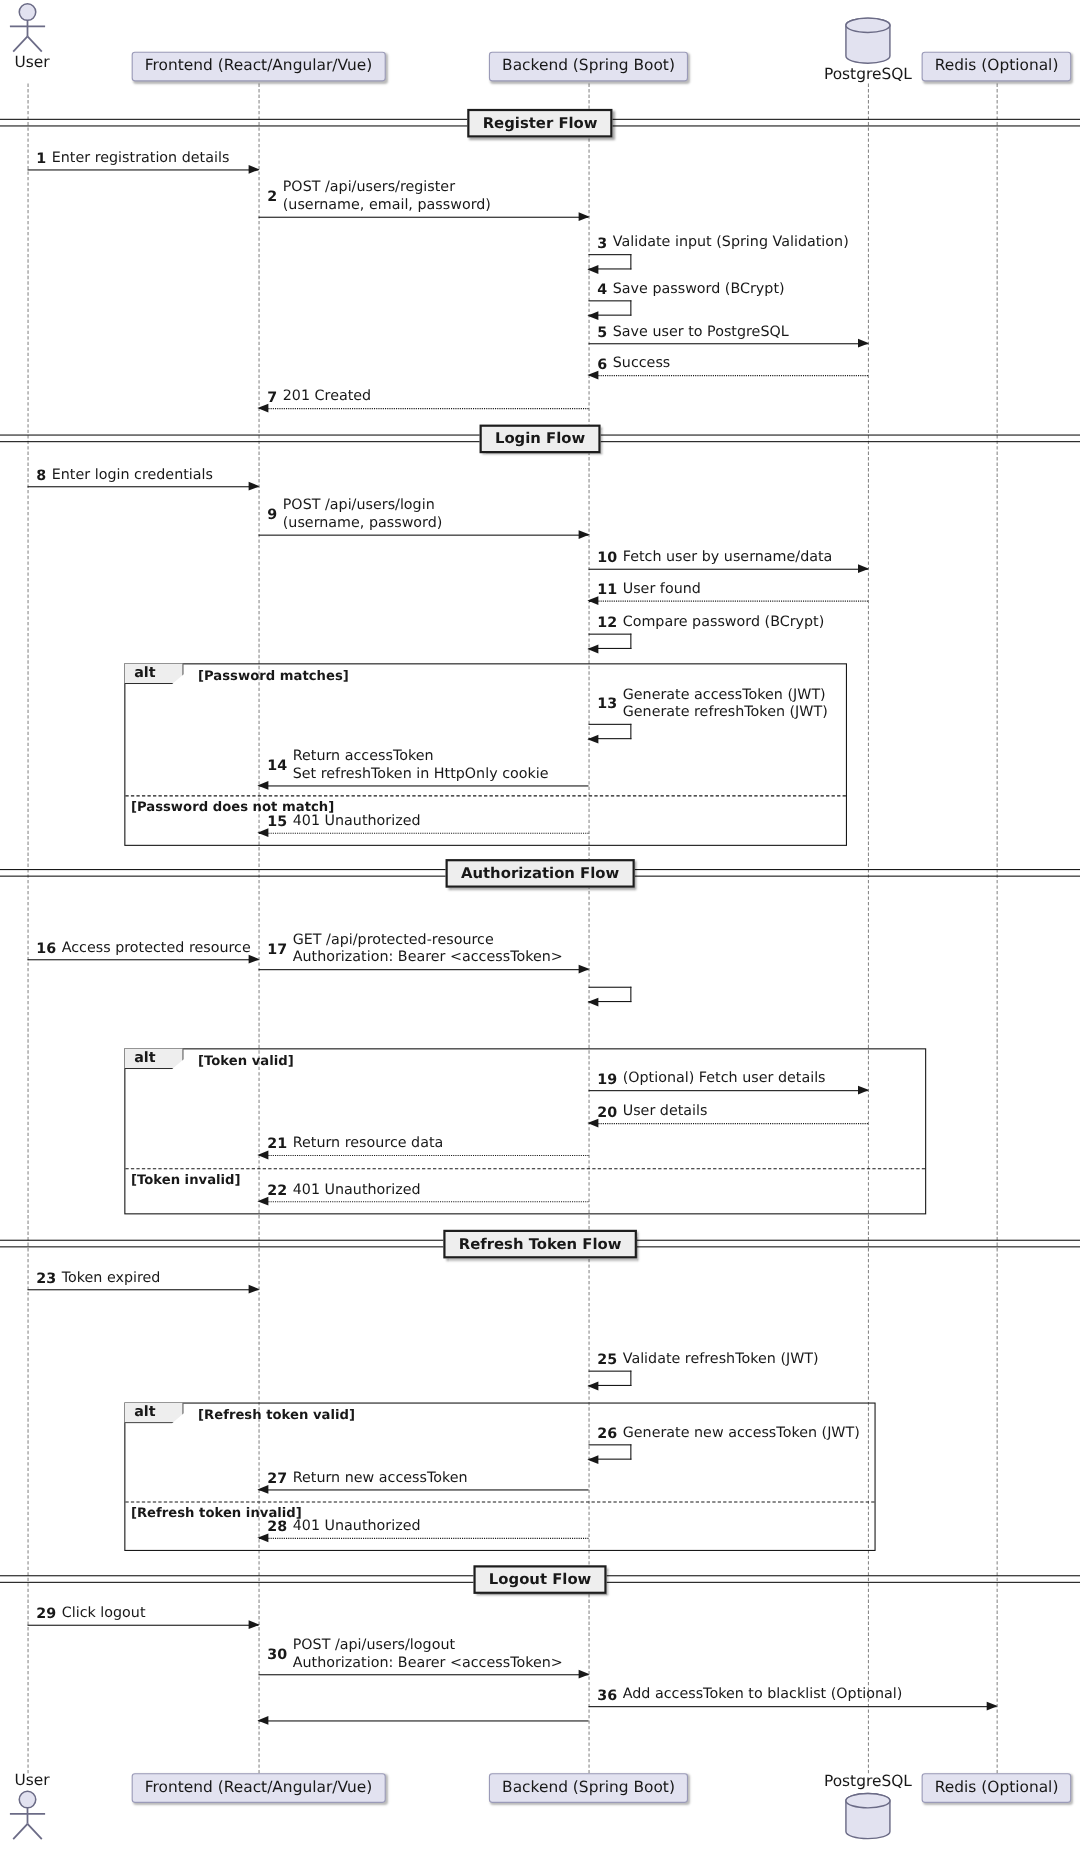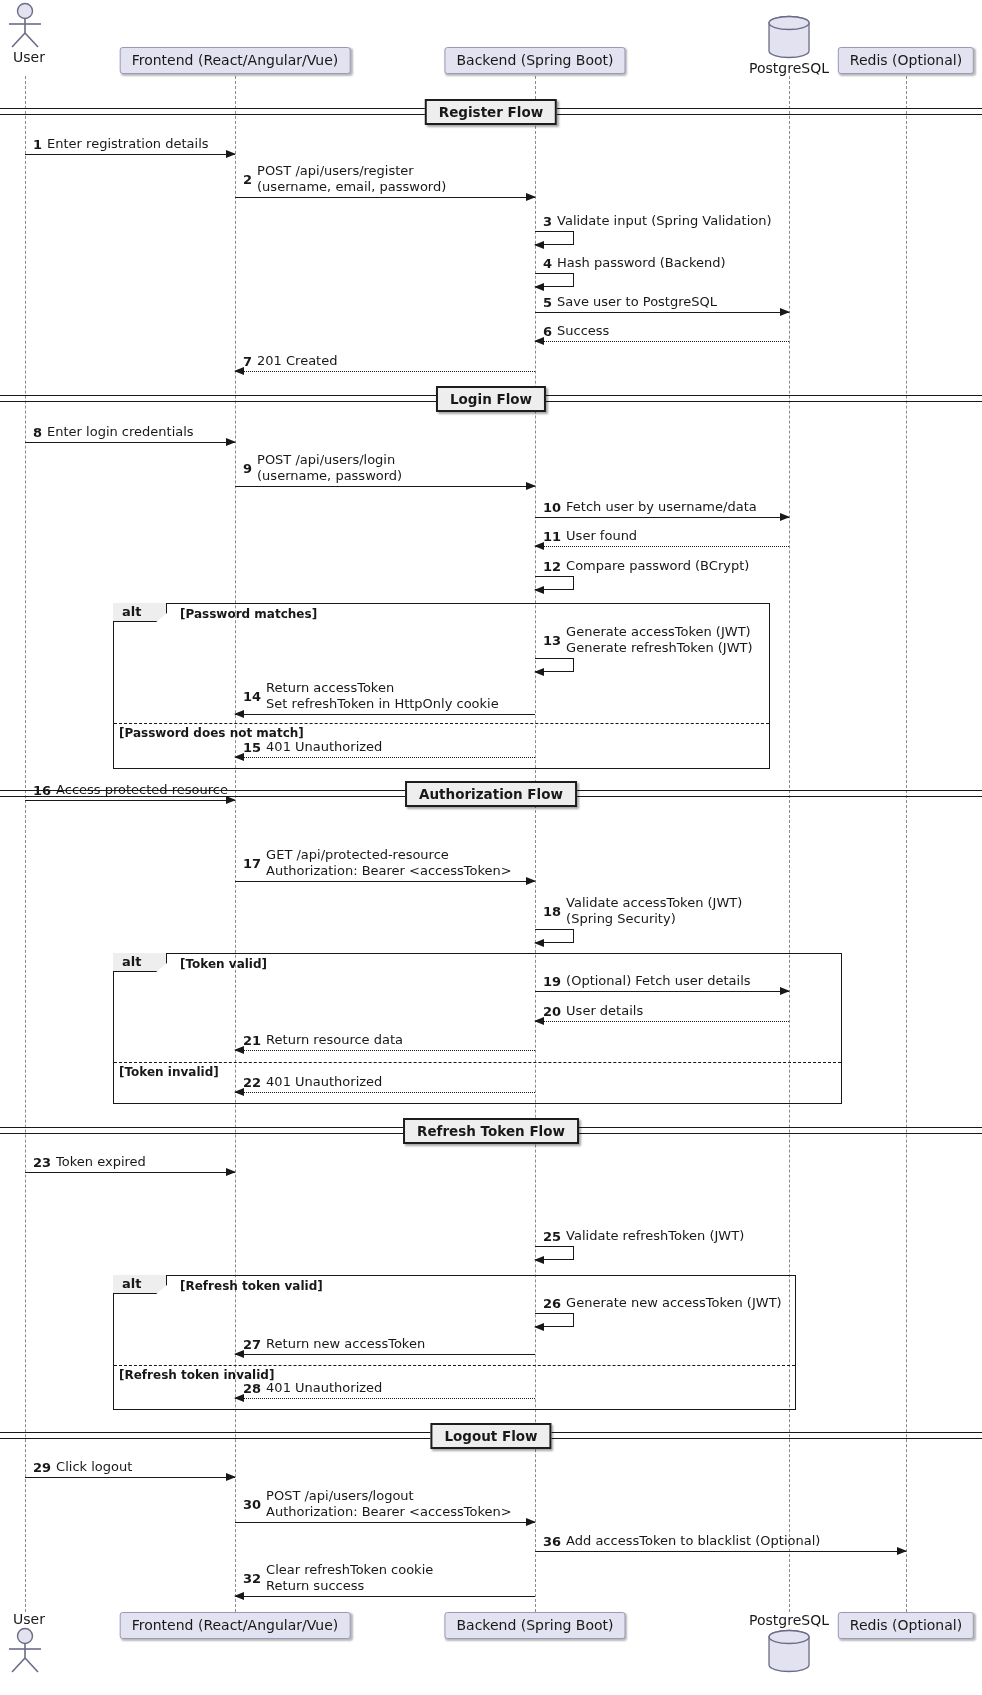--- a/index.html
+++ b/index.html
@@ -112,21 +112,21 @@
         <span class="num">3</span>
         <span class="msg-text">Validate input (Spring Validation)</span>
       </div>
     <div class="self-loop">
         <span class="head head-l"></span>
       </div>
   </div>
   <div class="msg" style="left:535px;top:255px;width:320px">
     <div class="msg-label">
         <span class="num">4</span>
-        <span class="msg-text">Hash password (Backend)</span>
+        <span class="msg-text">Save password (BCrypt)</span>
       </div>
     <div class="self-loop">
         <span class="head head-l"></span>
       </div>
   </div>
   <div class="msg" style="left:535px;top:294px;width:254px">
     <div class="msg-label">
         <span class="num">5</span>
         <span class="msg-text">Save user to PostgreSQL</span>
       </div>
@@ -222,45 +222,40 @@
   <div class="msg" style="left:235px;top:739px;width:300px">
     <div class="msg-label">
         <span class="num">15</span>
         <span class="msg-text">401 Unauthorized</span>
       </div>
     <div class="line dotted">
         <span class="head head-l"></span>
       </div>
   </div>
 
-  <div class="msg" style="left:25px;top:782px;width:210px">
+  <div class="msg" style="left:25px;top:854px;width:210px">
     <div class="msg-label">
         <span class="num">16</span>
         <span class="msg-text">Access protected resource</span>
       </div>
     <div class="line solid">
         <span class="head head-r"></span>
       </div>
   </div>
   <div class="msg" style="left:235px;top:847px;width:300px">
     <div class="msg-label">
         <span class="num">17</span>
         <span class="msg-text">GET /api/protected-resource
 Authorization: Bearer &lt;accessToken&gt;</span>
       </div>
     <div class="line solid">
         <span class="head head-r"></span>
       </div>
   </div>
   <div class="msg" style="left:535px;top:895px;width:320px">
-    <div class="msg-label">
-        <span class="num">18</span>
-        <span class="msg-text">Validate accessToken (JWT)
-(Spring Security)</span>
-      </div>
     <div class="self-loop">
         <span class="head head-l"></span>
       </div>
   </div>
   <div class="msg" style="left:535px;top:973px;width:254px">
     <div class="msg-label">
         <span class="num">19</span>
         <span class="msg-text">(Optional) Fetch user details</span>
       </div>
     <div class="line solid">
@@ -363,25 +358,20 @@
   <div class="msg" style="left:535px;top:1533px;width:371px">
     <div class="msg-label">
         <span class="num">36</span>
         <span class="msg-text">Add accessToken to blacklist (Optional)</span>
       </div>
     <div class="line solid">
         <span class="head head-r"></span>
       </div>
   </div>
   <div class="msg" style="left:235px;top:1562px;width:300px">
-    <div class="msg-label">
-        <span class="num">32</span>
-        <span class="msg-text">Clear refreshToken cookie
-Return success</span>
-      </div>
     <div class="line solid">
         <span class="head head-l"></span>
       </div>
   </div>
 
   <div class="actor" style="left:25px;top:2px">
     <svg width="40" height="47" viewBox="0 0 40 47">
       <circle class="shape" cx="20" cy="9" r="7.5" stroke-width="1.4"></circle>
       <g stroke="#6b6b86" stroke-width="1.6" fill="none">
         <line x1="20" y1="16.5" x2="20" y2="31"></line>

